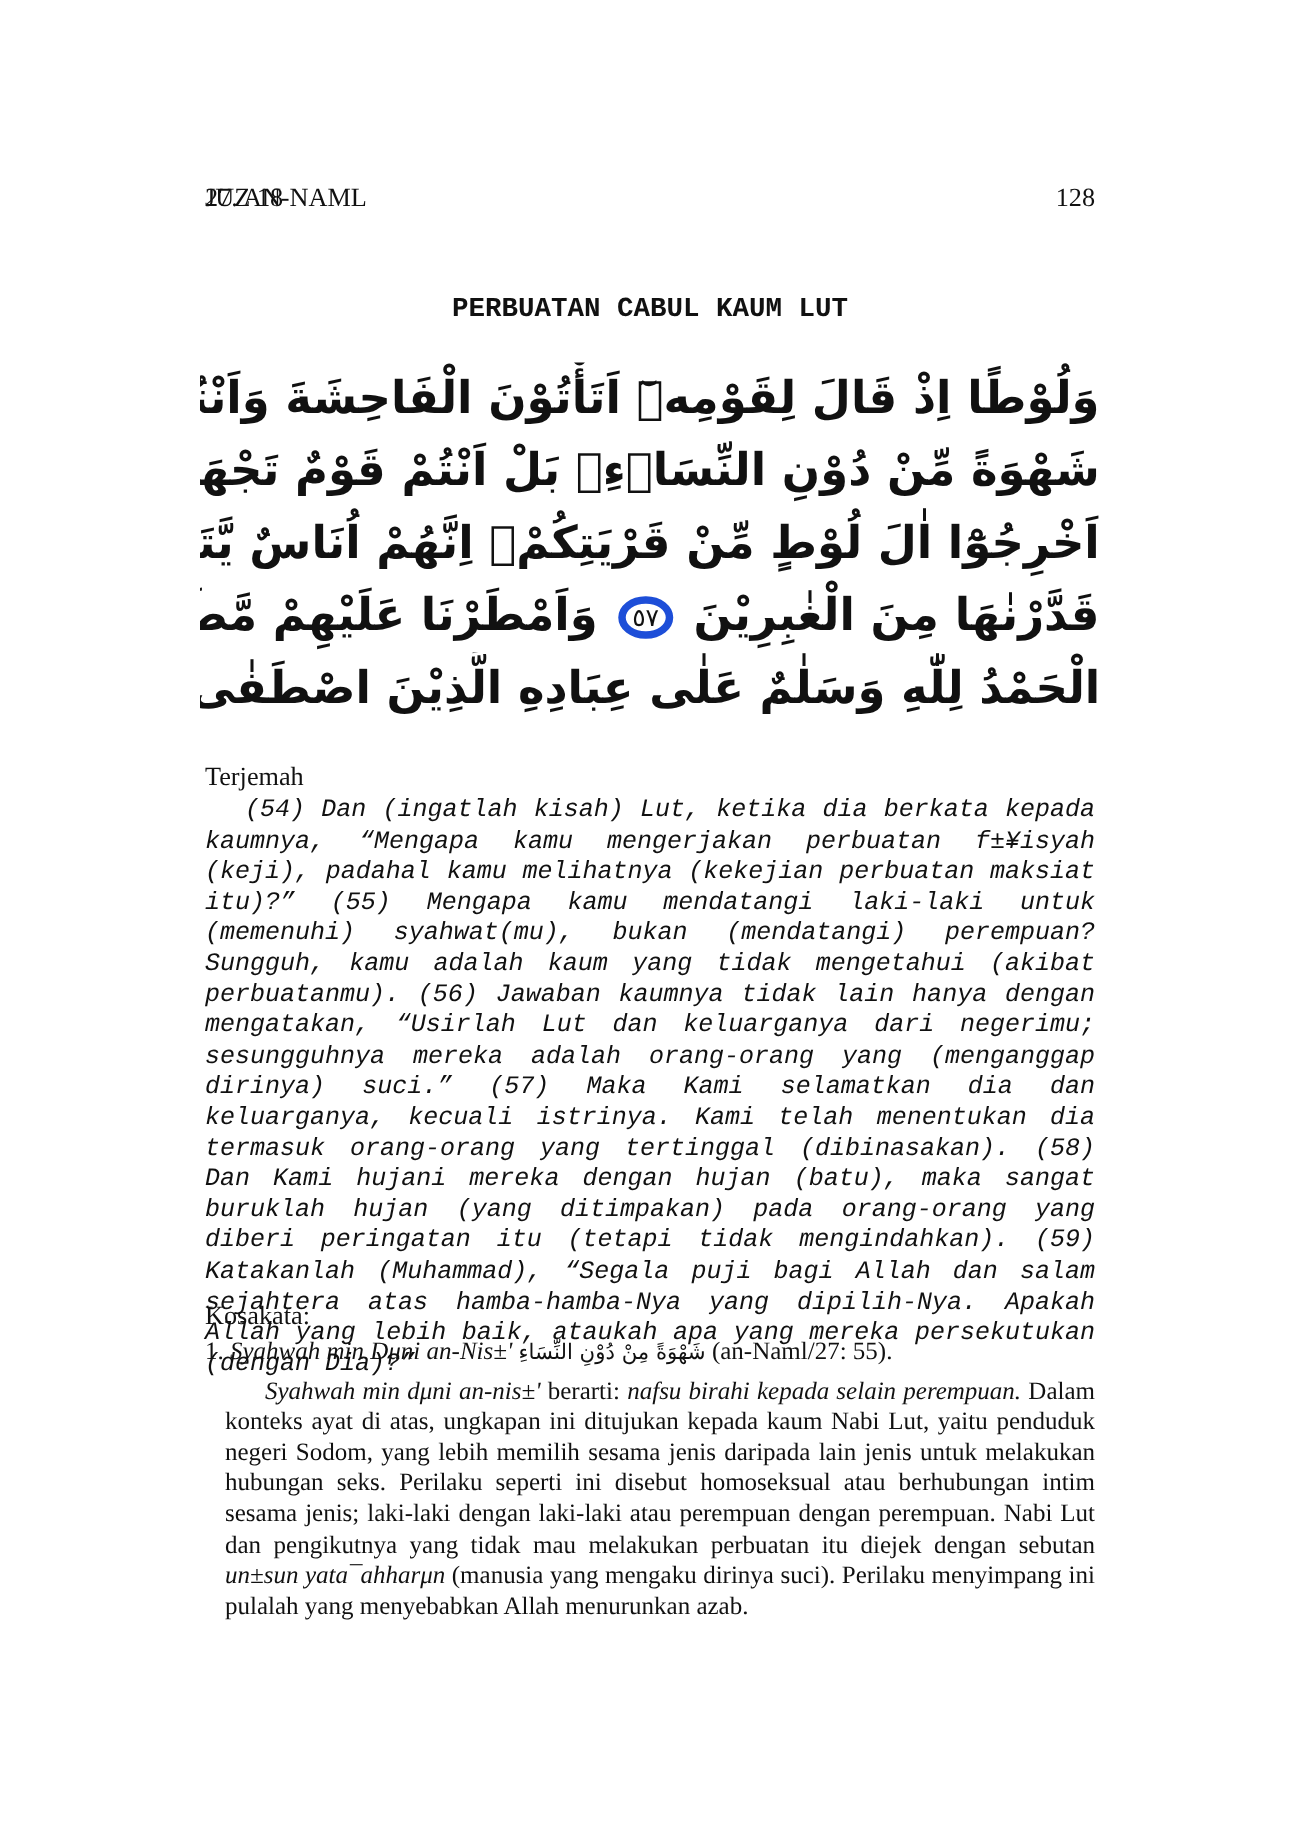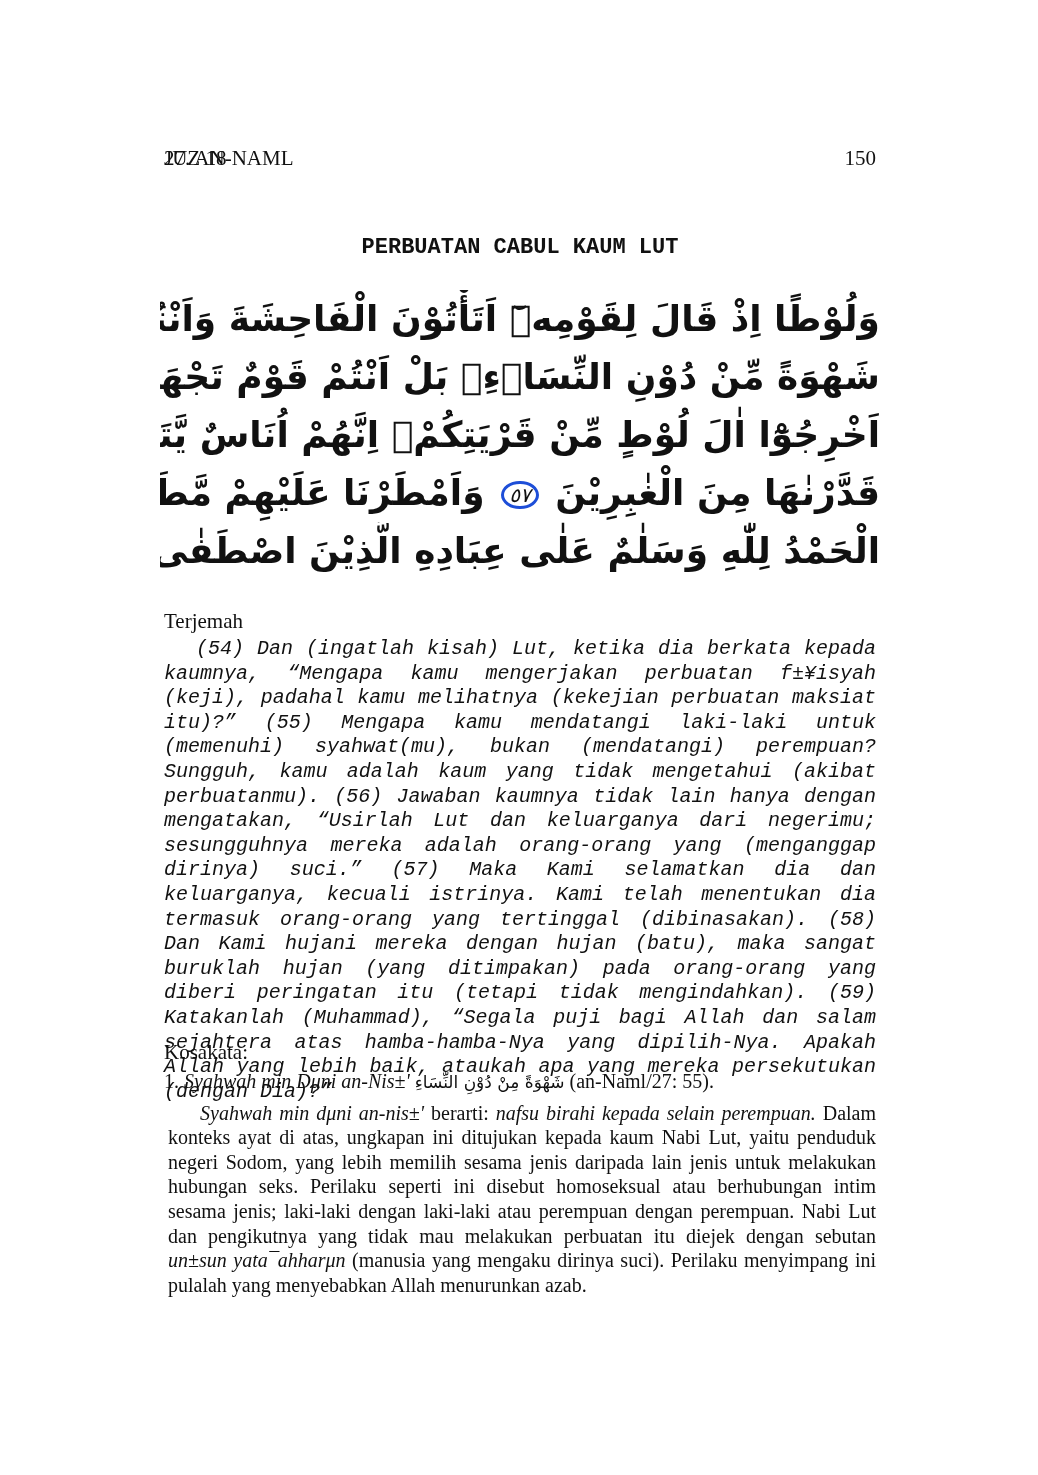--- a/index.html
+++ b/index.html
@@ -4,37 +4,37 @@
   <style>
     html, body { margin: 0; padding: 0; background: #ffffff; }
     body { width: 1038px; height: 1475px; position: relative; overflow: hidden; color: #111111; font-family: "Liberation Serif", serif; }
     .running-head { position: absolute; top: 146px; left: 164px; width: 712px; height: 30px; font-size: 21px; }
     .rh-left { position: absolute; left: 0; top: 0; }
     .rh-center { position: absolute; left: 0; right: 0; top: 0; text-align: left; }
     .rh-right { position: absolute; right: 0; top: 0; }
     .section-title { position: absolute; top: 235px; left: 164px; width: 712px; text-align: center; font-weight: bold; font-size: 22px; font-family: Liberation Mono, monospace; }
     .arabic-block { position: absolute; top: 290px; left: 160px; width: 720px; direction: rtl; font-family: "DejaVu Sans", sans-serif; font-weight: bold; font-size: 36px; line-height: 58px; text-align: justify; text-align-last: justify; color: #111; }
     .arabic-line { display: block; white-space: nowrap; overflow: hidden; height: 58px; }
-    .ayah-marker { display: inline-block; font-size: 20px; border: 3px solid #1d4ed8; border-radius: 50%; padding: 0 5px; line-height: 22px; vertical-align: middle; margin: 0 4px; font-weight: normal; font-style: italic; }
+    .ayah-marker { display: inline-block; font-size: 20px; border: 6px solid #1d4ed8; border-radius: 50%; padding: 0 5px; line-height: 22px; vertical-align: middle; margin: 0 4px; font-weight: normal; }
     .heading { position: absolute; left: 164px; font-weight: normal; font-size: 21px; }
     .translation { position: absolute; top: 637px; left: 164px; width: 712px; font-size: 20px; line-height: 24.6px; font-style: italic; text-align: justify; font-family: Liberation Mono, monospace; }
     .translation p { margin: 0; text-indent: 32px; }
     .vocab { position: absolute; top: 1069px; left: 164px; width: 712px; font-size: 20px; line-height: 24.6px; }
     .vocab-entry { margin: 0; }
     .vocab-entry .ar { font-family: "DejaVu Sans", sans-serif; font-size: 17px; direction: rtl; unicode-bidi: embed; }
-    .vocab-body { margin: 6px 0 0 4px; text-indent: 32px; text-align: justify; }
+    .vocab-body { margin: 6px 0 0 16px; text-indent: 32px; text-align: justify; }
     i { font-style: italic; }
   </style>
 </head>
 <body>
 
 <div class="running-head">
   <span class="rh-left">JUZ 18</span>
   <span class="rh-center">27. AN-NAML</span>
-  <span class="rh-right">150</span>
+  <span class="rh-right">128</span>
 </div>
 
 <div class="section-title">PERBUATAN CABUL KAUM LUT</div>
 
 <div class="arabic-block">
   <span class="arabic-line">
     <span>وَلُوْطًا اِذْ قَالَ لِقَوْمِهٖٓ اَتَأْتُوْنَ الْفَاحِشَةَ وَاَنْتُمْ تُبْصِرُوْنَ</span>
     
     
   </span>

